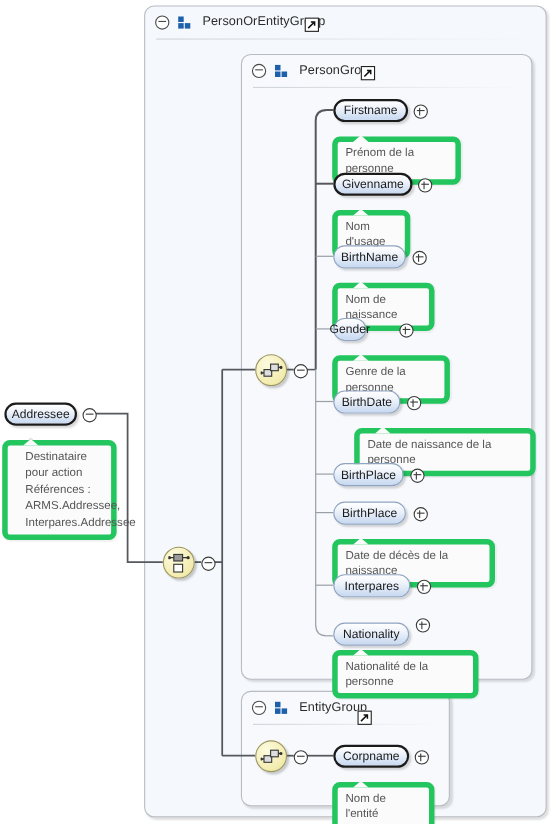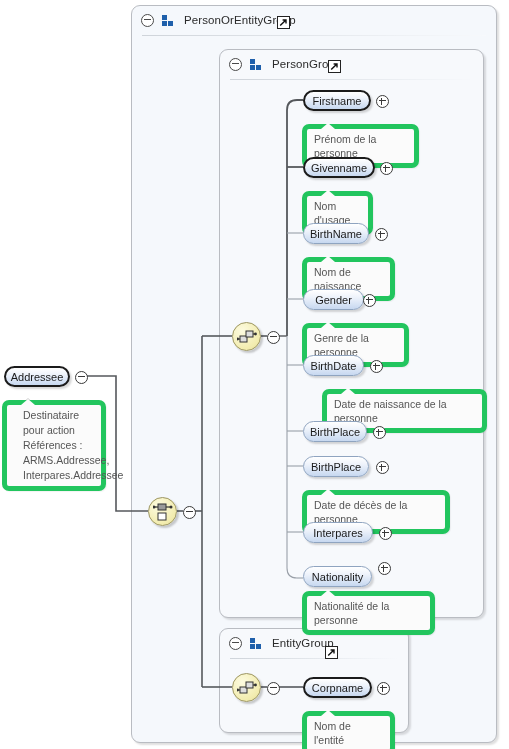--- a/index.html
+++ b/index.html
@@ -283,21 +283,21 @@
 
   <div class="node" style="left:303px;top:223px;width:66px;">
     <span>BirthName</span>
   </div>
   <div class="node-toggle plus" style="left:375px;top:228px;"></div>
   <div class="anno" style="left:302px;top:257px;width:93px;">
     <span class="tail"></span>
     <span>Nom de naissance</span>
   </div>
 
-  <div class="node" style="left:303px;top:289px;width:61px;">
+  <div class="node" style="left:303px;top:289px;width:30px;">
     <span>Gender</span>
   </div>
   <div class="node-toggle plus" style="left:363px;top:294px;"></div>
   <div class="anno" style="left:302px;top:323px;width:107px;">
     <span class="tail"></span>
     <span>Genre de la personne</span>
   </div>
 
   <div class="node" style="left:303px;top:355px;width:61px;">
     <span>BirthDate</span>
@@ -312,21 +312,21 @@
     <span>BirthPlace</span>
   </div>
   <div class="node-toggle plus" style="left:373px;top:426px;"></div>
 
   <div class="node" style="left:303px;top:456px;width:66px;">
     <span>BirthPlace</span>
   </div>
   <div class="node-toggle plus" style="left:376px;top:461px;"></div>
   <div class="anno" style="left:302px;top:490px;width:148px;">
     <span class="tail"></span>
-    <span>Date de décès de la personne</span>
+    <span>Date de décès de la naissance</span>
   </div>
 
   <div class="node" style="left:303px;top:522px;width:70px;">
     <span>Interpares</span>
   </div>
   <div class="node-toggle plus" style="left:379px;top:527px;"></div>
 
   <div class="node" style="left:303px;top:566px;width:69px;">
     <span>Nationality</span>
   </div>

